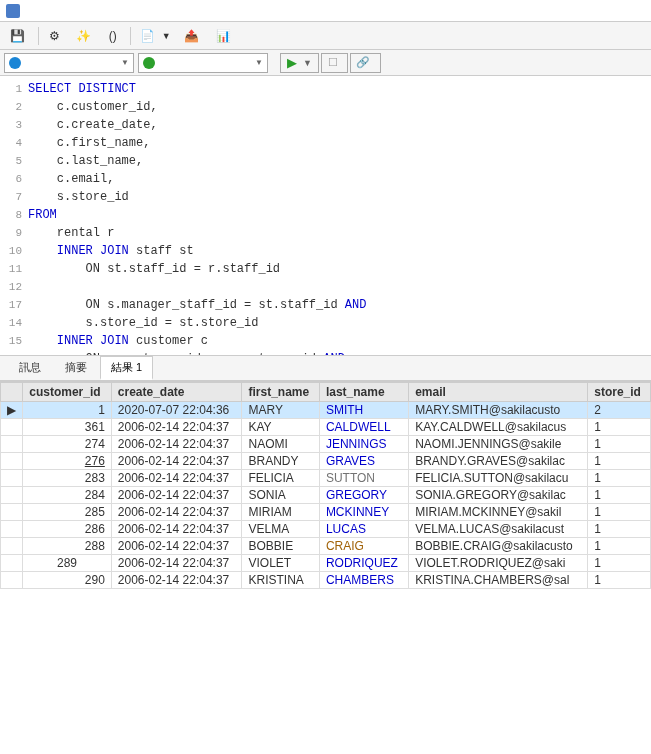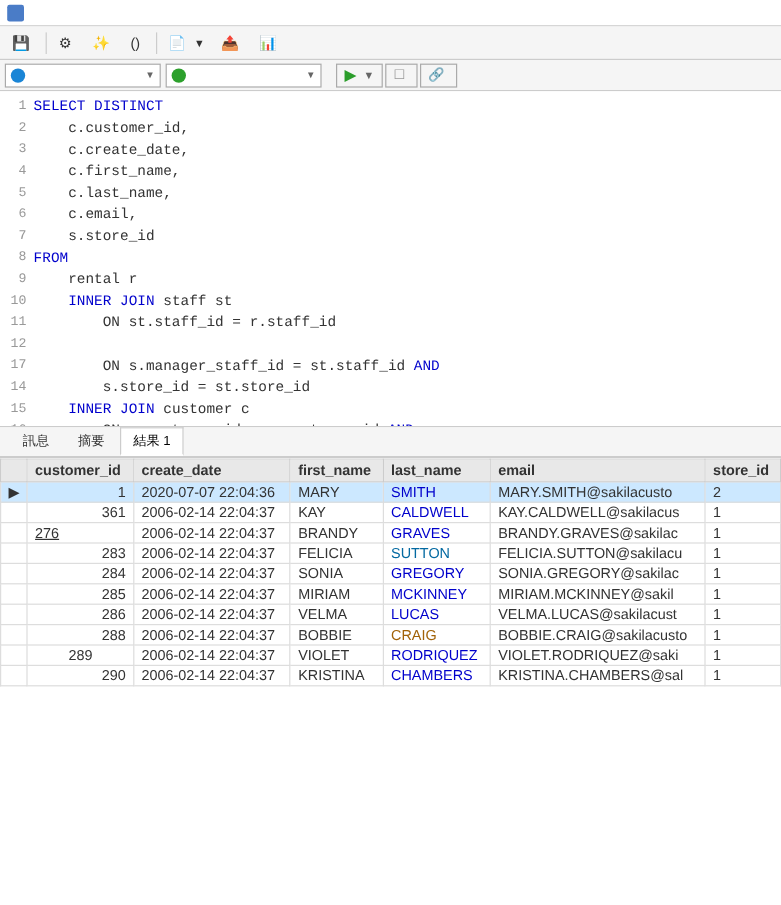--- a/index.html
+++ b/index.html
@@ -381,33 +381,42 @@
           <td style="width: 12px; text-align: center;"></td>
           <td style="text-align: right;">361</td>
           <td>2006-02-14 22:04:37</td>
           <td>KAY</td>
           <td style="color: rgb(0, 0, 204);">CALDWELL</td>
           <td>KAY.CALDWELL@sakilacus</td>
           <td>1</td>
         </tr>
         <tr>
           <td style="width: 12px; text-align: center;"></td>
-          <td style="text-align: left; text-decoration: underline;">276</td>
+          <td style="text-align: right;">274</td>
+          <td>2006-02-14 22:04:37</td>
+          <td>NAOMI</td>
+          <td style="color: rgb(0, 0, 204);">JENNINGS</td>
+          <td>NAOMI.JENNINGS@sakile</td>
+          <td>1</td>
+        </tr>
+        <tr>
+          <td style="width: 12px; text-align: center;"></td>
+          <td style="text-align: right; text-decoration: underline;">276</td>
           <td>2006-02-14 22:04:37</td>
           <td>BRANDY</td>
           <td style="color: rgb(0, 0, 204); margin-left: 21px;">GRAVES</td>
           <td>BRANDY.GRAVES@sakilac</td>
           <td>1</td>
         </tr>
         <tr>
           <td style="width: 12px; text-align: center;"></td>
           <td style="text-align: right;">283</td>
           <td>2006-02-14 22:04:37</td>
           <td>FELICIA</td>
-          <td style="color: #0369a1;">SUTTON</td>
+          <td style="color: #737373;">SUTTON</td>
           <td>FELICIA.SUTTON@sakilacu</td>
           <td>1</td>
         </tr>
         <tr>
           <td style="width: 12px; text-align: center;"></td>
           <td style="text-align: right;">284</td>
           <td>2006-02-14 22:04:37</td>
           <td>SONIA</td>
           <td style="color: rgb(0, 0, 204);">GREGORY</td>
           <td>SONIA.GREGORY@sakilac</td>

